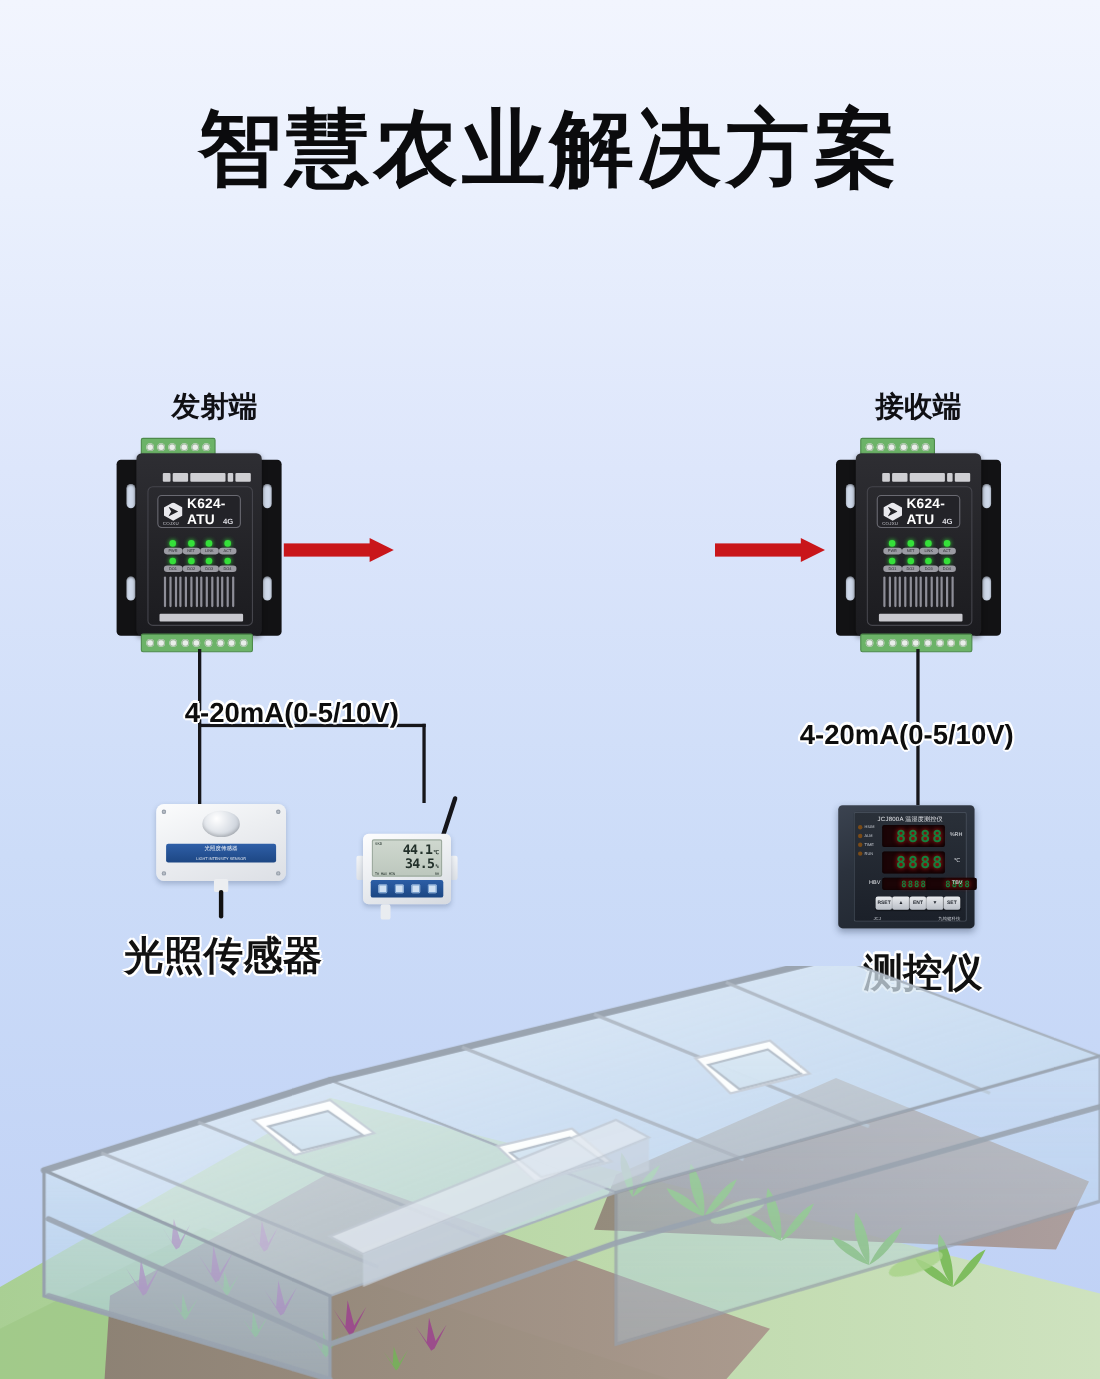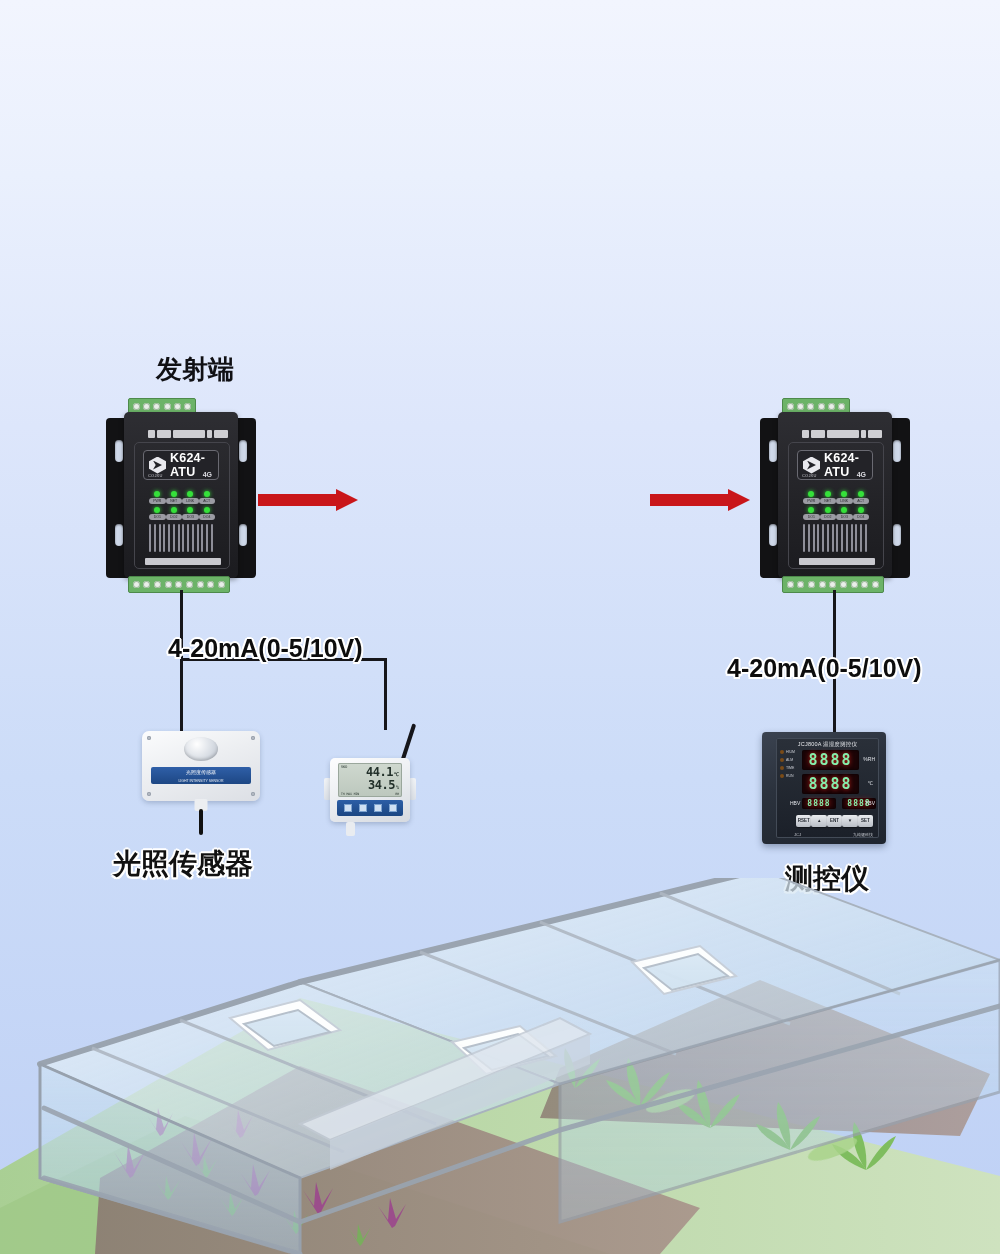--- a/index.html
+++ b/index.html
@@ -20,21 +20,21 @@
     position:absolute;left:0;right:0;top:228px;text-align:center;
     font-size:22px;font-weight:bold;color:#15151b;letter-spacing:.5px;
   }
 
   
   .cap{position:absolute;font-size:26px;font-weight:bold;color:#101014;}
   #cap-tx{left:105px;top:352px;width:180px;text-align:center;}
   #cap-rx{left:745px;top:352px;width:180px;text-align:center;}
 
   .outline-cap{
-    position:absolute;font-size:28px;font-weight:bold;color:#111;
+    position:absolute;font-size:36px;font-weight:bold;color:#111;
     text-shadow:
       2px 0 #fff,-2px 0 #fff,0 2px #fff,0 -2px #fff,
       1.5px 1.5px #fff,-1.5px 1.5px #fff,1.5px -1.5px #fff,-1.5px -1.5px #fff;
     white-space:nowrap;
   }
   #cap-light{left:113px;top:845px;}
   #cap-th{left:281px;top:845px;}
   #cap-meter{left:785px;top:860px;}
 
   .flow-label{
@@ -273,23 +273,24 @@
     background:linear-gradient(180deg,#2a3039,#1b2029);
     box-shadow:inset 0 0 0 1px #434b57;
   }
   #meter .mtitle{
     position:absolute;left:0;right:0;top:3px;text-align:center;
     color:#e6e8ec;font-size:5.5px;letter-spacing:.2px;
   }
   #meter .seg{
     position:absolute;background:#1b0406;border-radius:2px;
     box-shadow:inset 0 0 3px rgba(0,0,0,.8);
-    color:#86efac;font-family:"DejaVu Sans Mono","Liberation Mono",monospace;
+    color:#15803d;font-family:"DejaVu Sans Mono","Liberation Mono",monospace;
     font-weight:bold;display:flex;align-items:center;justify-content:center;
     text-shadow:0 0 5px rgba(255,40,30,.85);
+    padding-left:12px;
   }
   #meter .seg.s1{left:26px;right:20px;top:12px;height:20px;font-size:15px;letter-spacing:2px;}
   #meter .seg.s2{left:26px;right:20px;top:36px;height:20px;font-size:15px;letter-spacing:2px;}
   #meter .seg.s3{left:26px;width:34px;top:60px;height:11px;font-size:8px;letter-spacing:1px;}
   #meter .seg.s4{left:66px;width:34px;top:60px;height:11px;font-size:8px;letter-spacing:1px;}
   #meter .uu{position:absolute;color:#dfe2e7;font-size:5px;}
   #meter .u1{right:4px;top:18px;}
   #meter .u2{right:6px;top:42px;}
   #meter .u3{left:14px;top:62px;}
   #meter .u4{right:4px;top:62px;}
@@ -314,22 +315,24 @@
 
   
   #greenhouse{position:absolute;left:0;top:878px;width:1000px;height:376px;}
   #greenhouse svg{display:block;width:1000px;height:376px;}
 </style>
 </head>
 <body>
 
 <div class="stage">
 
+  <div id="title">智慧农业解决方案</div>
 
   <div class="cap" id="cap-tx">发射端</div>
+  <div class="cap" id="cap-rx">接收端</div>
 
   <div class="dev" id="dev-tx">
     <div class="ear l">
         <i class="a"></i>
         <i class="b"></i>
       </div>
     <div class="ear r">
         <i class="a"></i>
         <i class="b"></i>
       </div>

